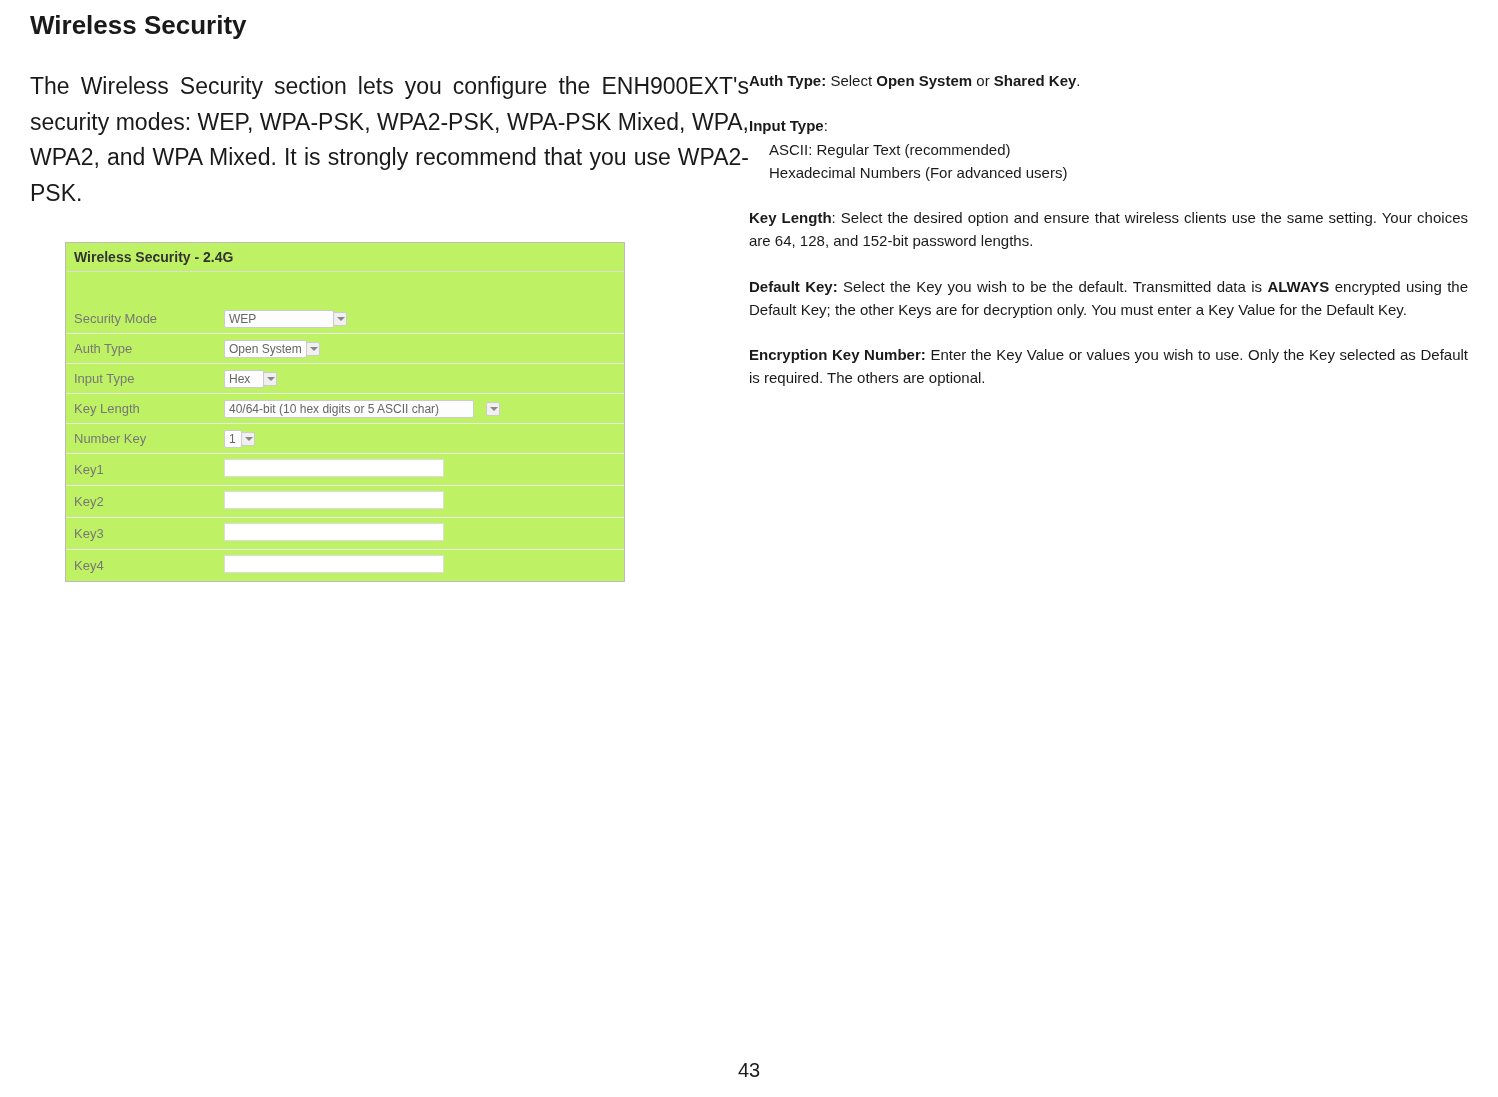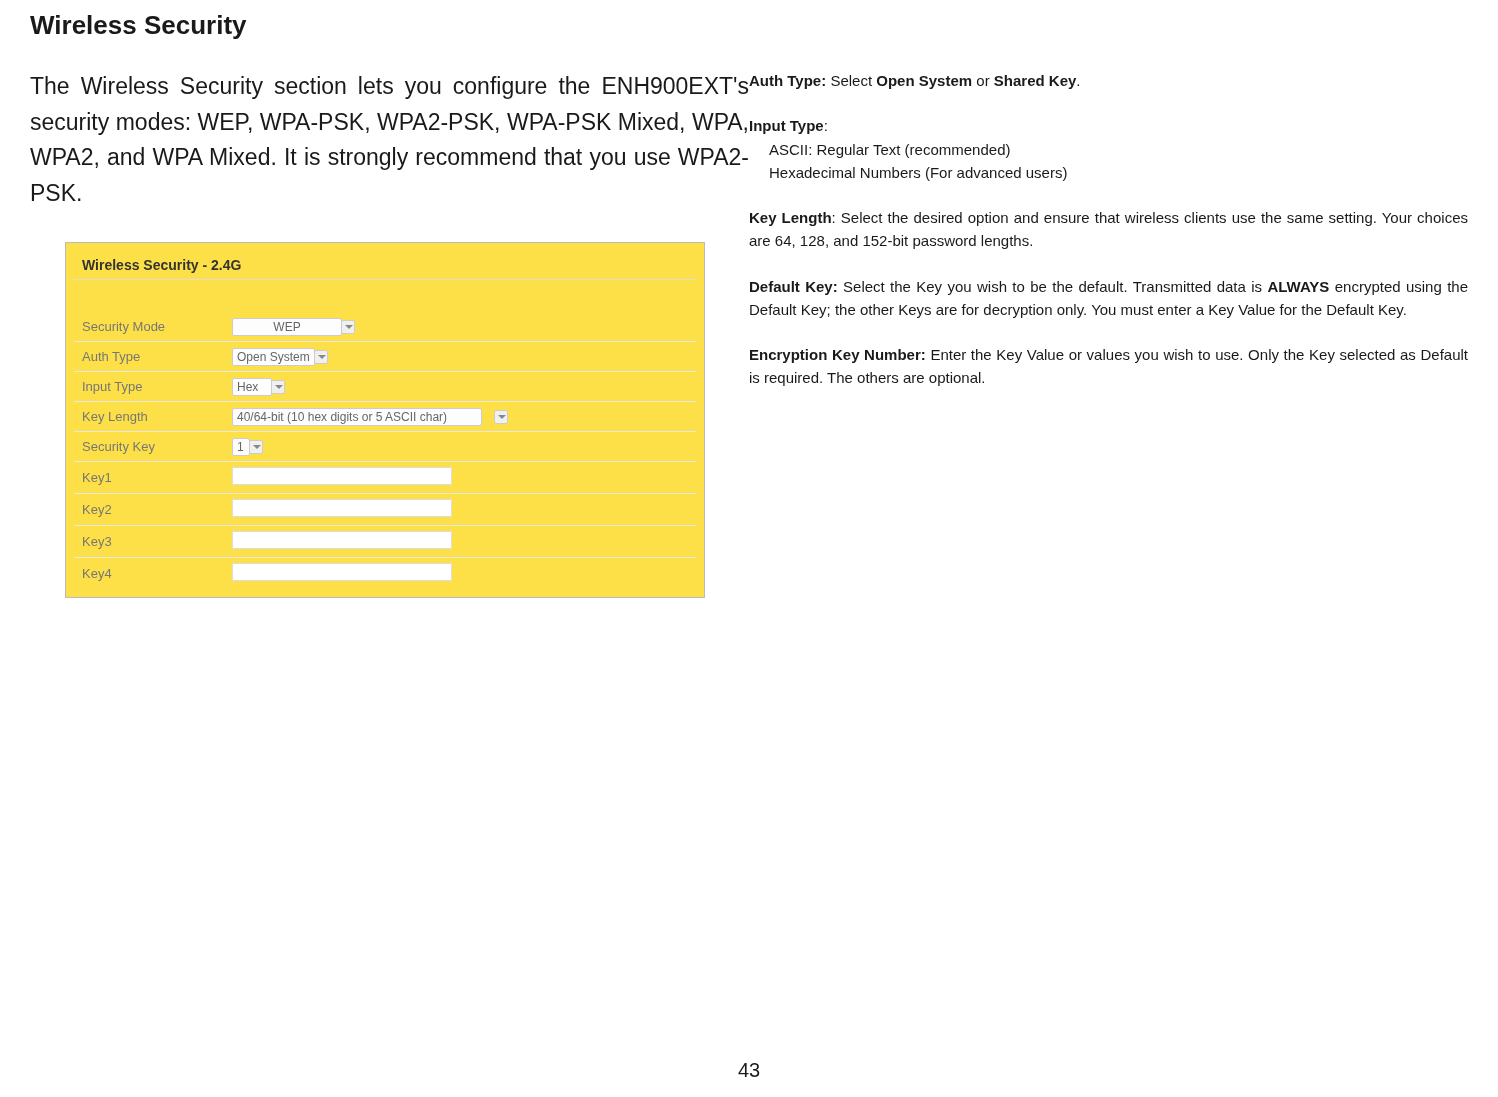--- a/index.html
+++ b/index.html
@@ -30,23 +30,23 @@
     }
     .intro-text {
       font-size: 23px;
       line-height: 1.55;
       color: #1a1a1a;
       text-align: justify;
       margin-bottom: 30px;
     }
     .screenshot-box {
       border: 1px solid #bbb;
-      background: #fde047;
-      padding: 8px;
-      width: 640px;
+      background: #bef264;
+      padding: 0;
+      width: 560px;
       margin-left: 35px;
     }
     .screenshot-title {
       font-size: 14px;
       font-weight: bold;
       color: #333;
       padding: 6px 8px;
       border-bottom: 1px solid #ddd;
     }
     .settings-table {
@@ -74,21 +74,20 @@
       border: 1px solid #ccc;
       background: #fdfdfd;
       padding: 1px 4px;
       font-size: 12px;
       color: #666;
       border-radius: 2px;
       min-width: 40px;
     }
     .fake-select.wide {
       min-width: 110px;
-      text-align: center;
     }
     .fake-select.xwide {
       min-width: 250px;
     }
     .fake-select-arrow {
       display: inline-block;
       border: 1px solid #ccc;
       width: 14px;
       height: 14px;
       background: #f0f0f0;
@@ -168,21 +167,21 @@
           </td>
         </tr>
         <tr>
           <td class="label-cell">Key Length</td>
           <td>
             <span class="fake-select xwide">40/64-bit (10 hex digits or 5 ASCII char)</span>
             <span class="fake-select-arrow" style="margin-left:8px"></span>
           </td>
         </tr>
         <tr>
-          <td class="label-cell">Security Key</td>
+          <td class="label-cell">Number Key</td>
           <td>
             <span class="fake-select" style="min-width:18px">1</span><span class="fake-select-arrow"></span>
           </td>
         </tr>
         <tr>
           <td class="label-cell">Key1</td>
           <td><span class="fake-input"></span></td>
         </tr>
         <tr>
           <td class="label-cell">Key2</td>

